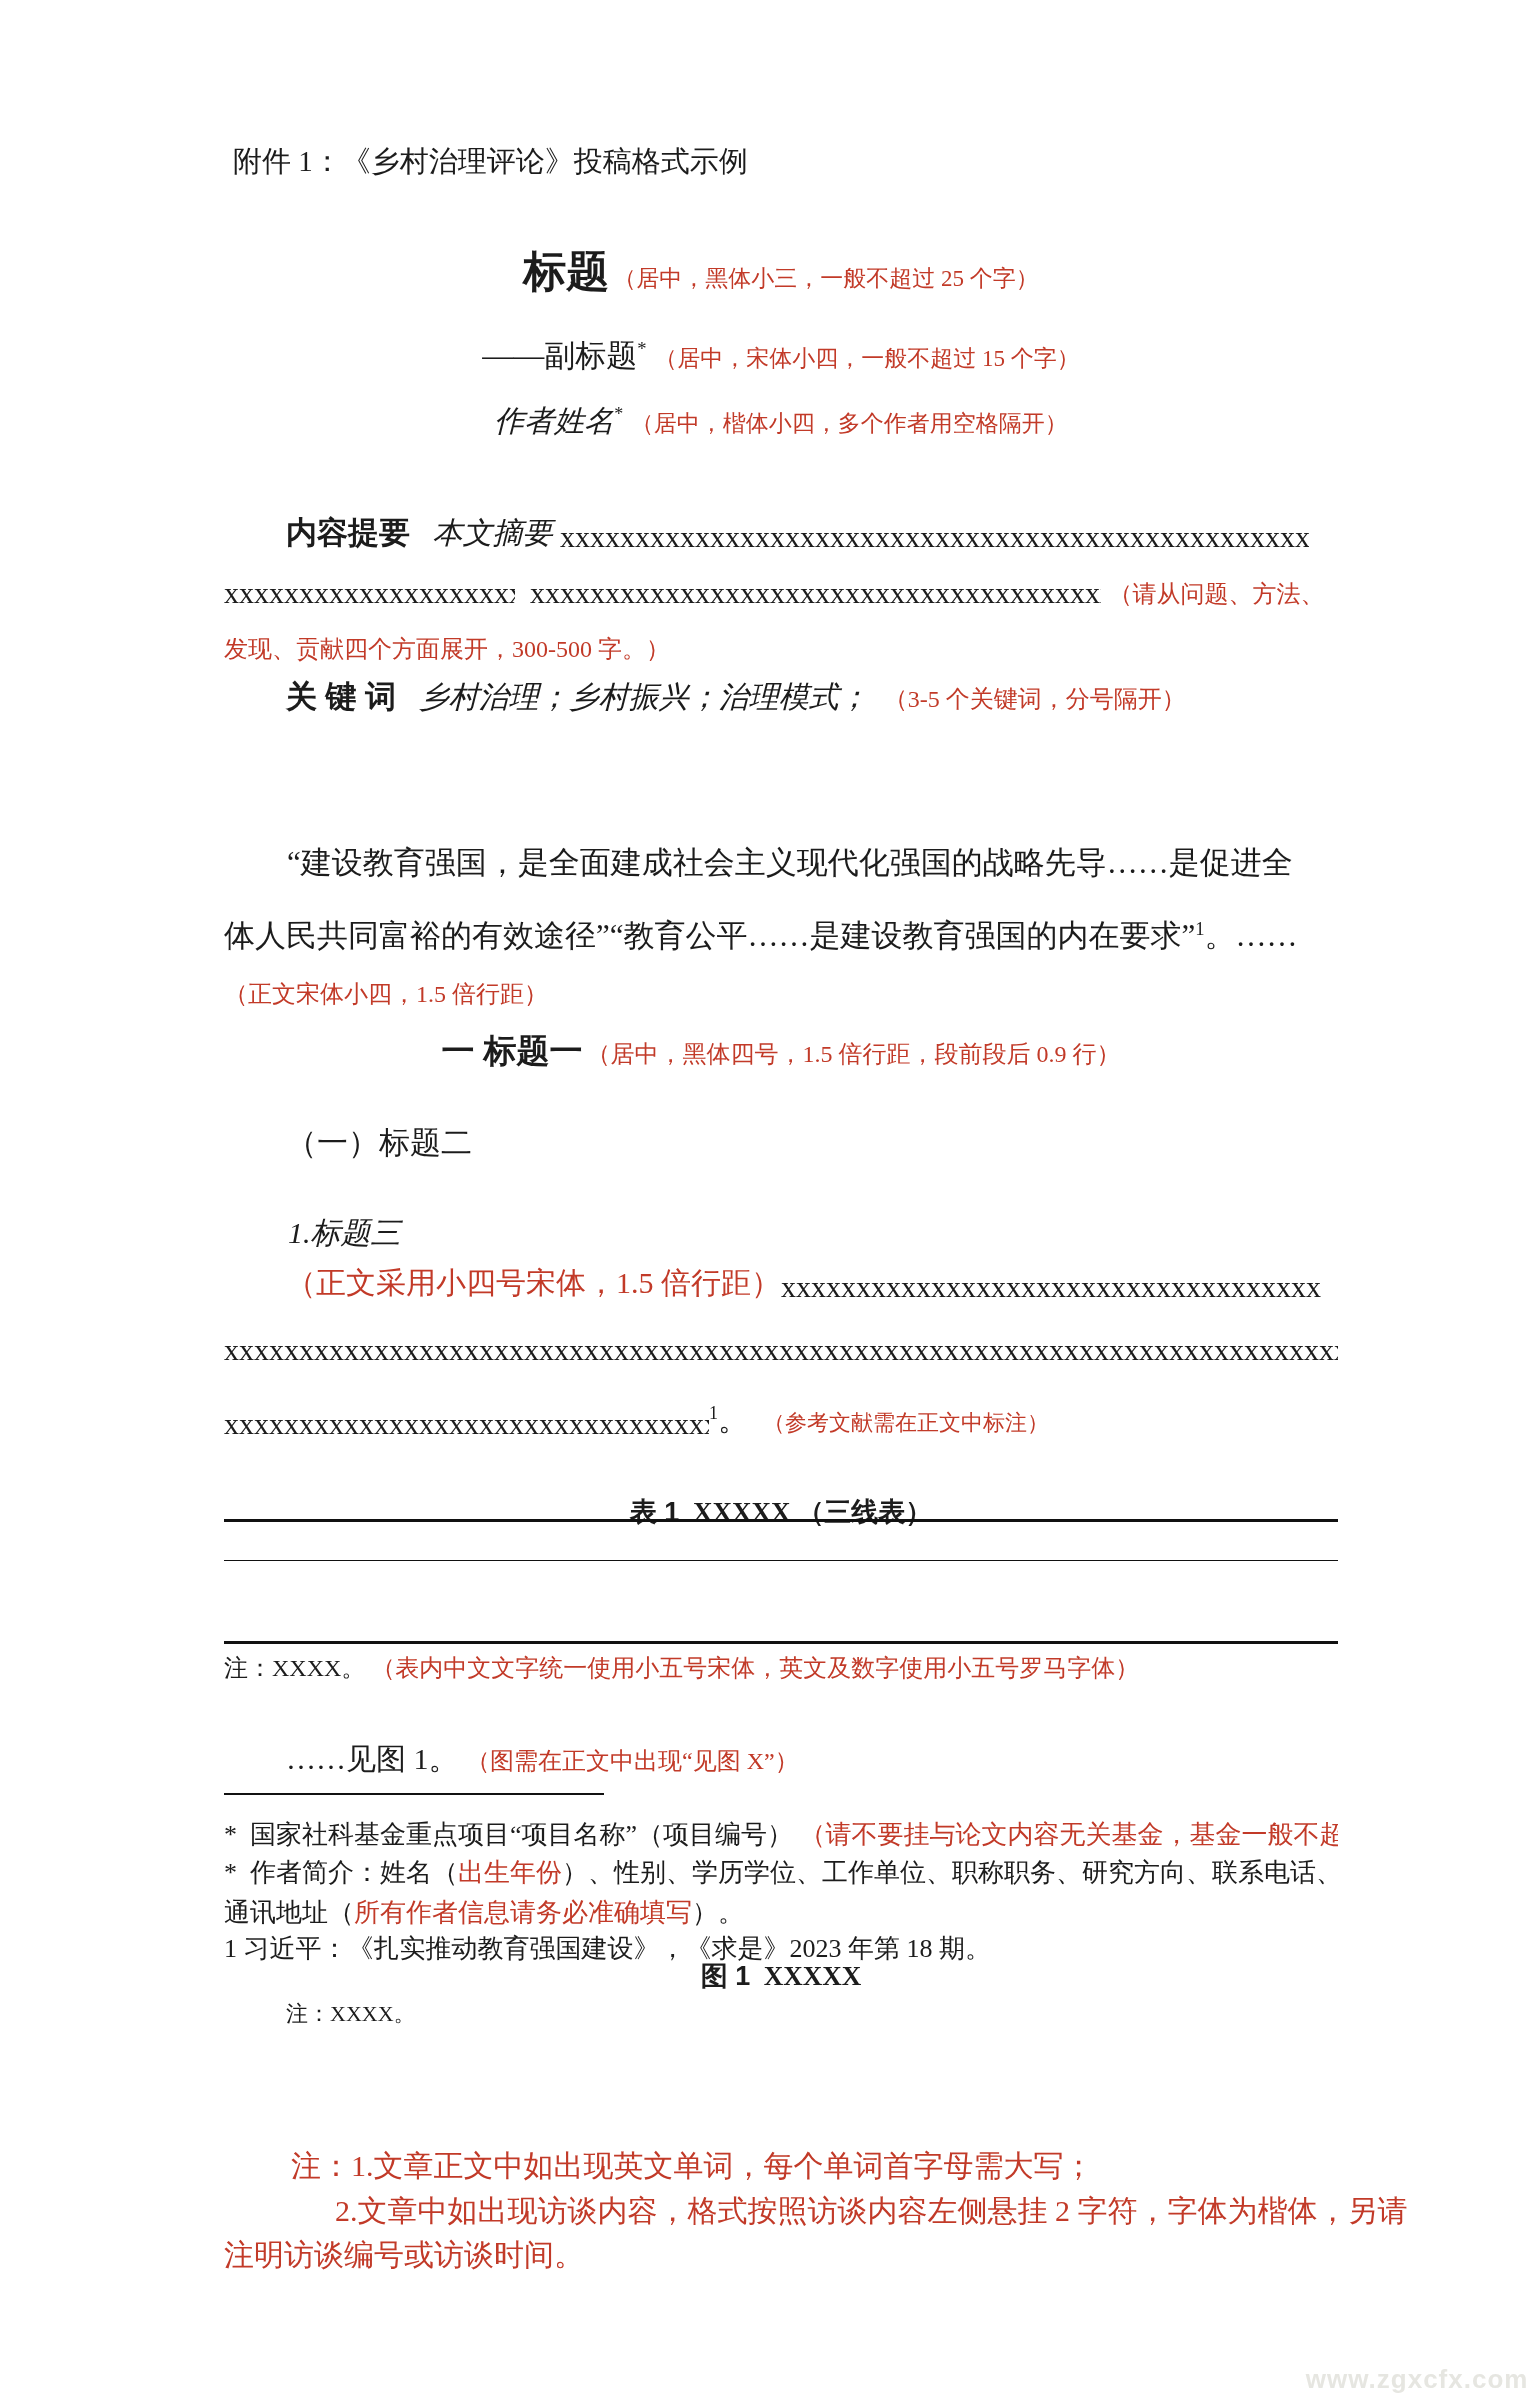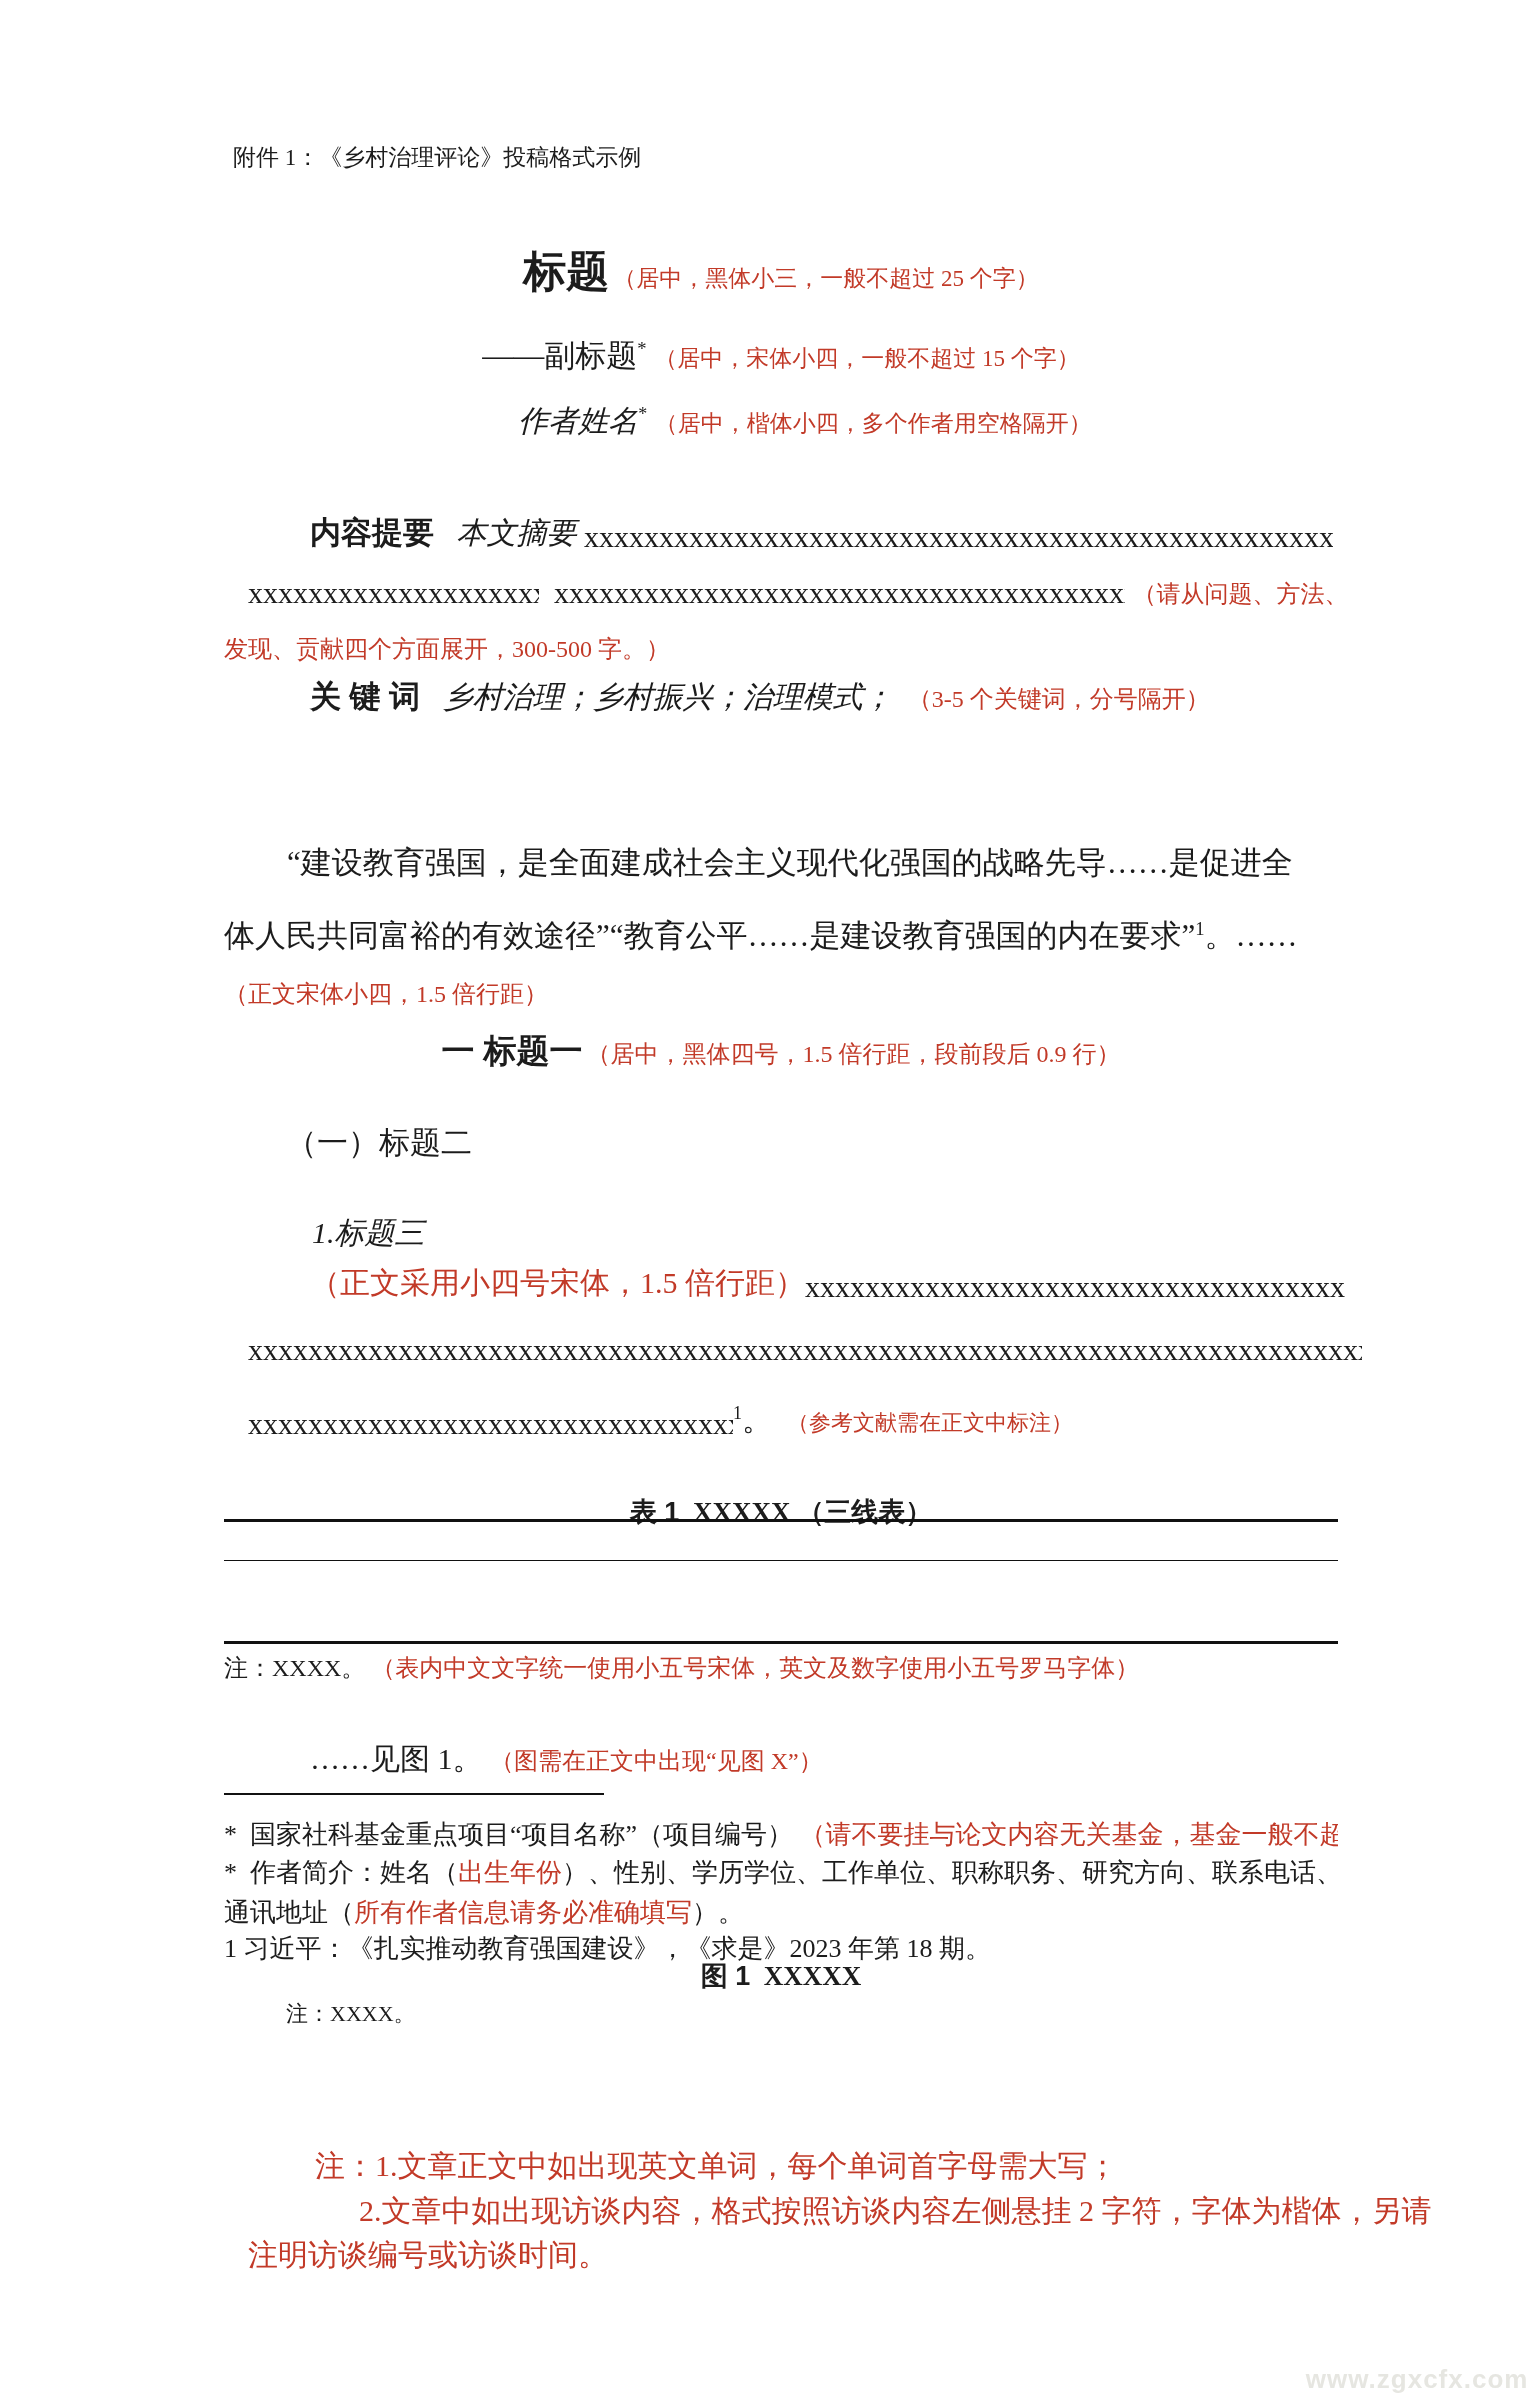--- a/index.html
+++ b/index.html
@@ -10,21 +10,21 @@
   }
   .abs{position:absolute;white-space:nowrap;}
   .content{left:224px;width:1114px;}
   .center{text-align:center;}
   .clip{overflow:hidden;}
   .hei{font-family:"Liberation Sans","DejaVu Sans",sans-serif;font-weight:700;}
   .kai{font-style:italic;}
   .red{color:#c23a28;}
   .fill{display:inline-block;white-space:nowrap;overflow:hidden;vertical-align:bottom;}
   .fs24{font-size:23px;}.fs25{font-size:24px;}.fs26{font-size:22px;}.fs27{font-size:26px;}
-  .fs28{font-size:27px;}.fs30{font-size:23px;}.fs31{font-size:30px;margin-left:24px;}.fs32{font-size:31px;}
+  .fs28{font-size:27px;}.fs30{font-size:29px;}.fs31{font-size:30px;}.fs32{font-size:31px;}
   .fs34{font-size:33px;}.fs44{font-size:43px;}
   sup{font-size:60%;line-height:0;}
   .indent{padding-left:62px;}
   .tbl{border-top:3.9px solid #111;border-bottom:3.9px solid #111;}
   .tbl .row1{height:38px;border-bottom:1.9px solid #111;}
   .tbl .row2{height:80px;}
   .fnline{border-top:2.9px solid #111;width:380px;height:0;}
   .wm{color:#e6e6e1;font-family:"Liberation Sans","DejaVu Sans",sans-serif;
       font-weight:700;letter-spacing:1px;}
 </style>

